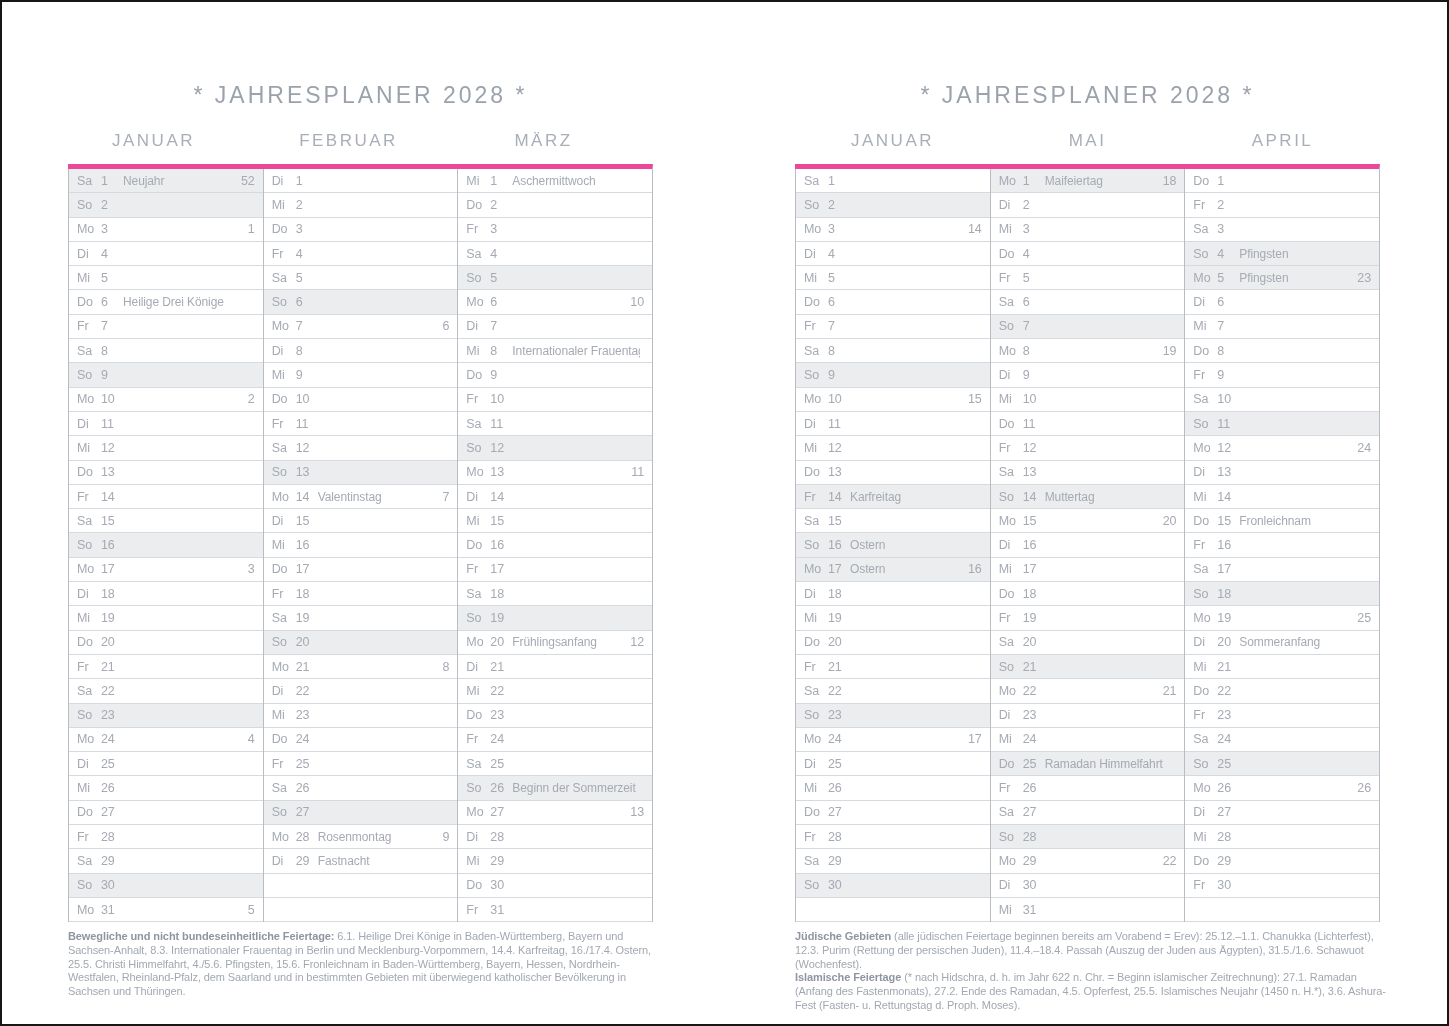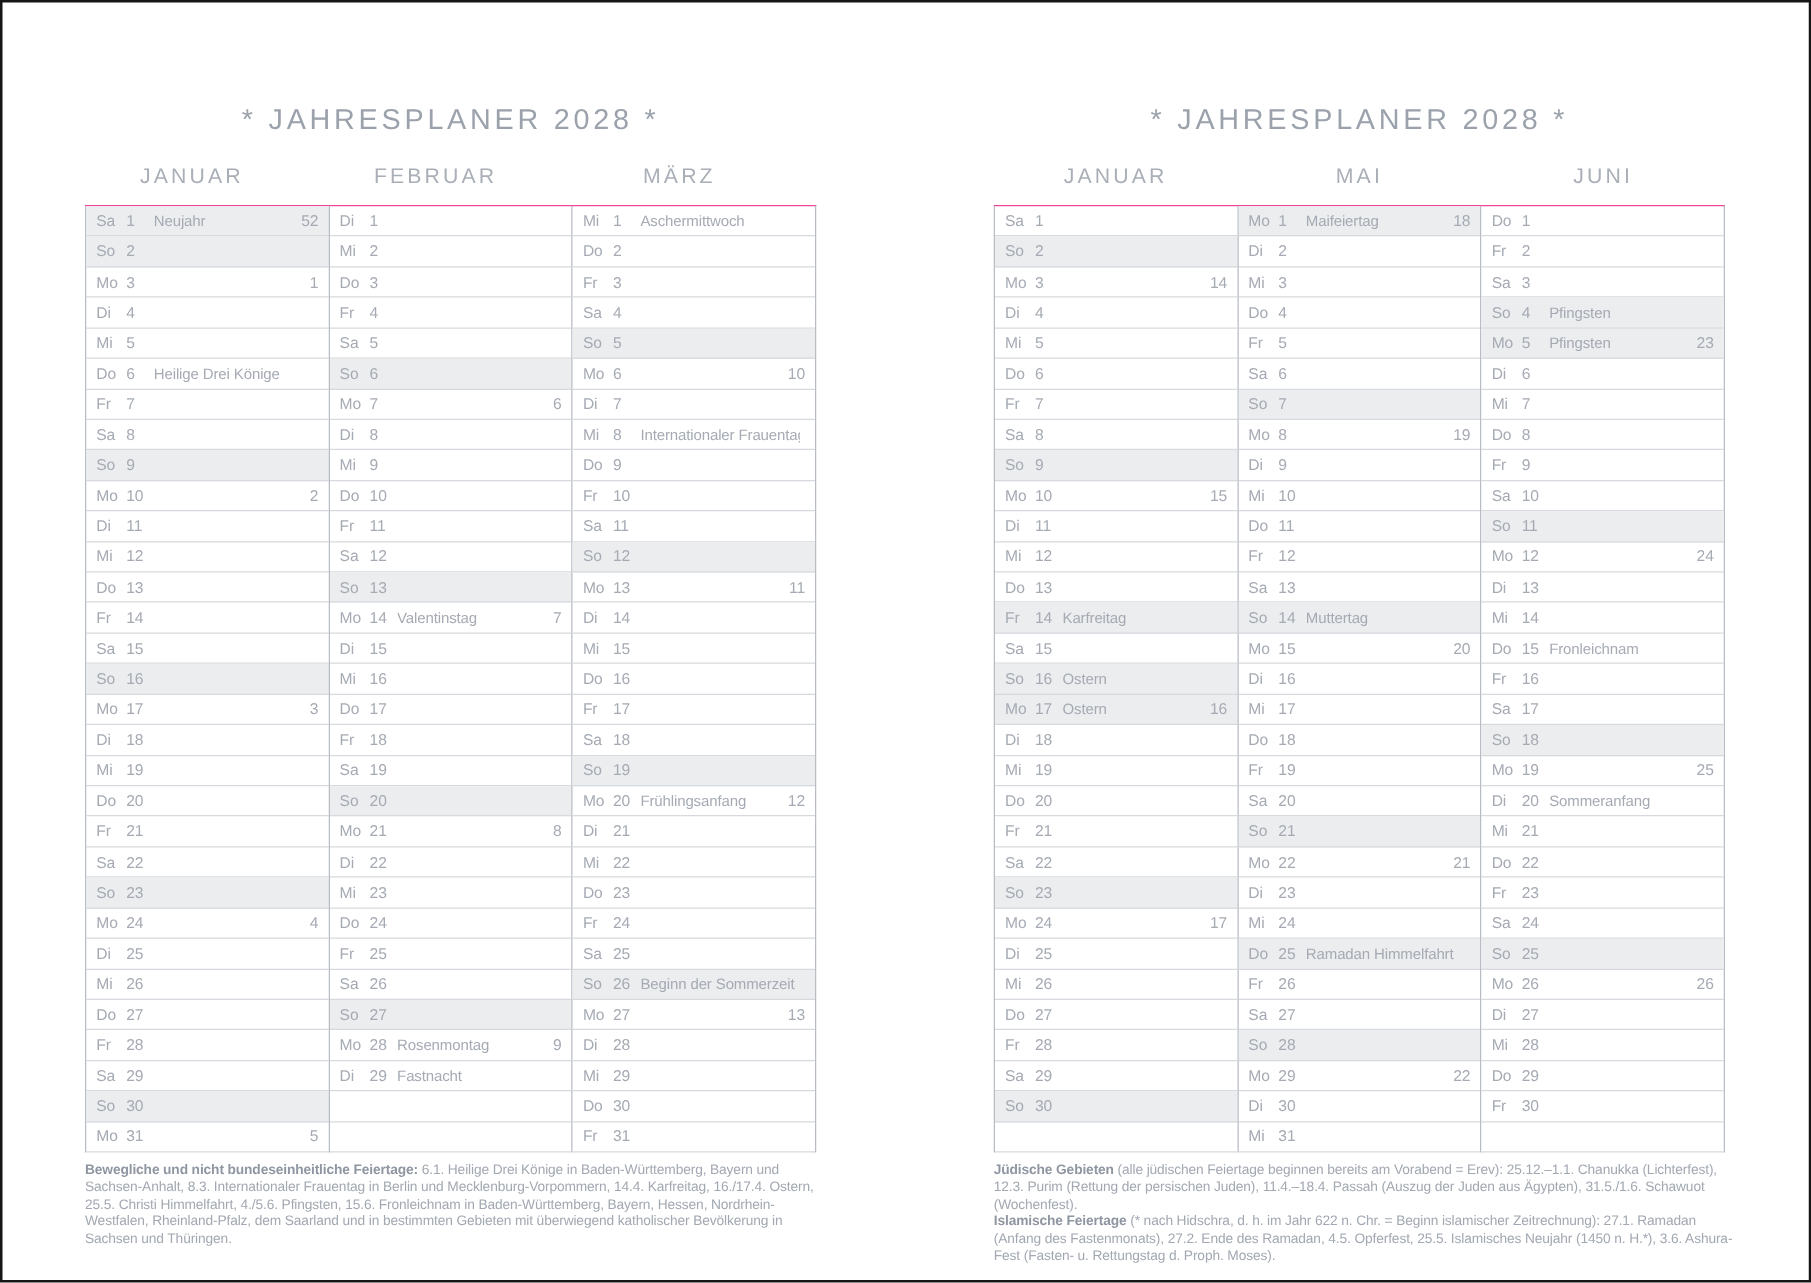--- a/index.html
+++ b/index.html
@@ -12,21 +12,21 @@
   .page-title.left{left:68px;}
   .page-title.right{left:795px;}
 
   .month-headers{position:absolute;top:131px;width:585px;display:flex;}
   .month-headers.left{left:56px;}
   .month-headers.right{left:795px;}
   .month-header{flex:1;text-align:center;font-size:17px;letter-spacing:2.5px;
       color:#a9aeb7;font-stretch:condensed;}
 
   .cal-table{position:absolute;top:164px;width:585px;height:758px;display:flex;
-      border-top:1px solid #ec4899;border-right:1px solid #b8bcc3;box-sizing:border-box;}
+      border-top:5px solid #ec4899;border-right:1px solid #b8bcc3;box-sizing:border-box;}
   .cal-table.left{left:68px;}
   .cal-table.right{left:795px;}
   .month-col{flex:1;display:flex;flex-direction:column;border-left:1px solid #b8bcc3;min-width:0;}
 
   .day-row{flex:1;display:flex;align-items:center;border-bottom:1px solid #d6d9dd;
       font-size:12.5px;color:#a5aab3;padding:0 8px;box-sizing:border-box;
       font-stretch:condensed;letter-spacing:-0.1px;min-width:0;}
   .day-row.shaded{background:#ecedef;}
   .day-abbrev{width:24px;flex:none;}
   .day-number{width:22px;flex:none;}
@@ -49,21 +49,21 @@
 <div class="page-title right">* JAHRESPLANER 2028 *</div>
 
 <div class="month-headers left">
   <span class="month-header">JANUAR</span>
   <span class="month-header">FEBRUAR</span>
   <span class="month-header">MÄRZ</span>
 </div>
 <div class="month-headers right">
   <span class="month-header">JANUAR</span>
   <span class="month-header">MAI</span>
-  <span class="month-header">JUNI</span>
+  <span class="month-header">APRIL</span>
 </div>
 
 <div class="cal-table left">
   <div class="month-col">
       <div class="day-row shaded">
     <span class="day-abbrev">Sa</span>
     <span class="day-number">1</span>
     <span class="holiday-label">Neujahr</span>
     <span class="week-number">52</span>
   </div>

